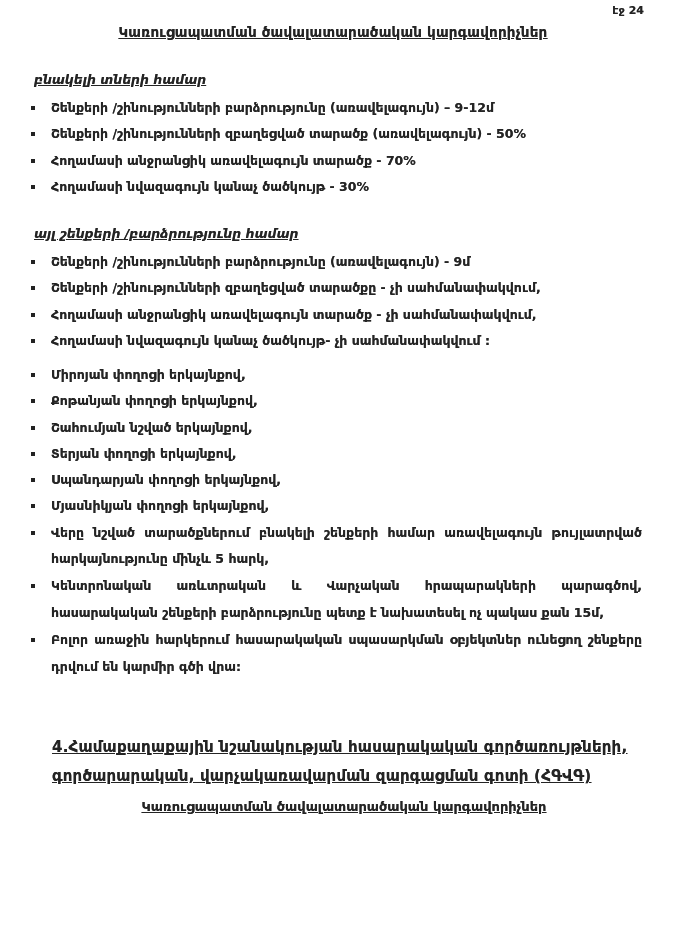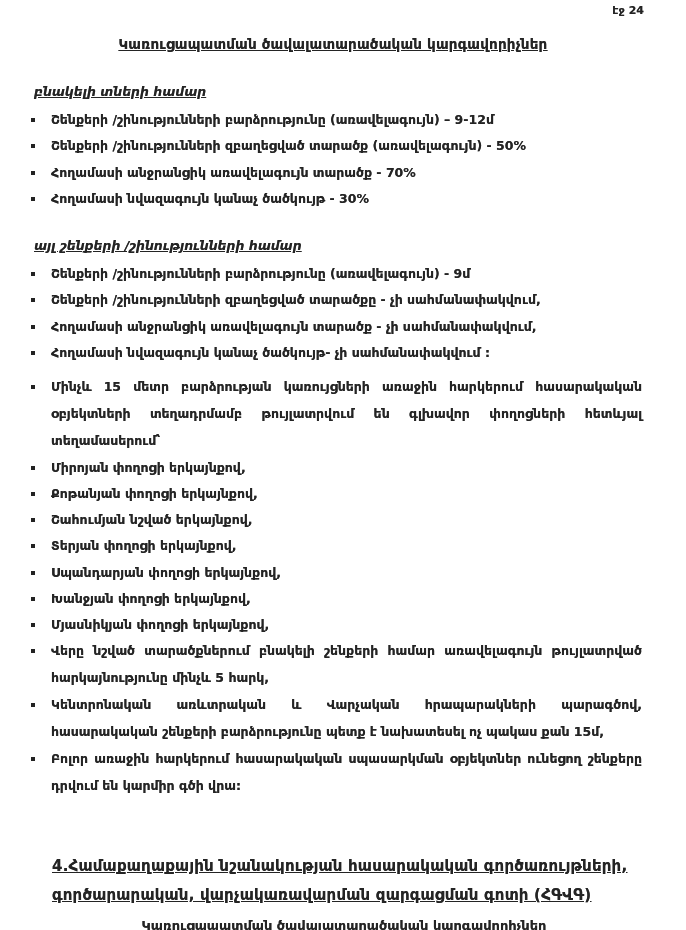--- a/index.html
+++ b/index.html
@@ -6,21 +6,21 @@
   body{
     width:686px;height:930px;overflow:hidden;
     background:#ffffff;
     font-family:"DejaVu Sans",sans-serif;
     color:#242424;
     -webkit-font-smoothing:antialiased;
   }
   .page{
     position:relative;
     width:686px;height:930px;
-    padding:20px 36px 0 16px;
+    padding:8px 36px 0 16px;
     box-sizing:border-box;
     text-shadow:0 0 .5px rgba(20,20,20,.65);
   }
   .page-num{
     position:absolute;top:4px;right:42px;
     font-size:11px;font-weight:bold;
   }
   .doc-title{
     text-align:center;
     font-size:13.5px;font-weight:bold;
@@ -83,36 +83,34 @@
   <div class="doc-title">Կառուցապատման ծավալատարածական կարգավորիչներ</div>
 
   <div class="subhead sec1">բնակելի տների համար</div>
   <ul class="blist">
     <li>Շենքերի /շինությունների  բարձրությունը (առավելագույն) – 9-12մ</li>
     <li>Շենքերի /շինությունների զբաղեցված տարածք  (առավելագույն) - 50%</li>
     <li>Հողամասի անջրանցիկ առավելագույն տարածք - 70%</li>
     <li>Հողամասի նվազագույն կանաչ ծածկույթ - 30%</li>
   </ul>
 
-  <div class="subhead sec2">այլ շենքերի /շինությունների համար</div>
+  <div class="subhead sec2">այլ շենքերի /բարձրությունը համար</div>
   <ul class="blist">
     <li>Շենքերի /շինությունների  բարձրությունը (առավելագույն) - 9մ</li>
     <li>Շենքերի /շինությունների զբաղեցված տարածքը - չի սահմանափակվում,</li>
     <li>Հողամասի անջրանցիկ առավելագույն տարածք  - չի սահմանափակվում,</li>
     <li>Հողամասի նվազագույն կանաչ ծածկույթ- չի սահմանափակվում :</li>
   </ul>
 
   <ul class="blist rules">
-    <li class="wrap">Մինչև 15 մետր բարձրության  կառույցների առաջին հարկերում  հասարակական օբյեկտների տեղադրմամբ թույլատրվում են  գլխավոր փողոցների հետևյալ տեղամասերում՝</li>
     <li>Միրոյան փողոցի երկայնքով,</li>
     <li>Քոթանյան փողոցի երկայնքով,</li>
     <li>Շահումյան  նշված երկայնքով,</li>
     <li>Տերյան փողոցի երկայնքով,</li>
     <li>Սպանդարյան փողոցի երկայնքով,</li>
-    <li>Խանջյան փողոցի երկայնքով,</li>
     <li>Մյասնիկյան փողոցի երկայնքով,</li>
     <li class="wrap">Վերը նշված տարածքներում բնակելի շենքերի  համար առավելագույն թույլատրված հարկայնությունը մինչև 5 հարկ,</li>
     <li class="wrap">Կենտրոնական առևտրական և Վարչական հրապարակների պարագծով, հասարակական շենքերի բարձրությունը պետք է նախատեսել ոչ պակաս քան 15մ,</li>
     <li class="wrap">Բոլոր առաջին հարկերում հասարակական սպասարկման օբյեկտներ ունեցող շենքերը դրվում են կարմիր գծի վրա:</li>
   </ul>
 
   <div class="sec4">
     <div class="sec4-line">4.Համաքաղաքային նշանակության  հասարակական գործառույթների,</div>
     <div class="sec4-line">գործարարական, վարչակառավարման  զարգացման գոտի (ՀԳՎԳ)</div>
     <div class="sec4-line3">Կառուցապատման ծավալատարածական կարգավորիչներ</div>

